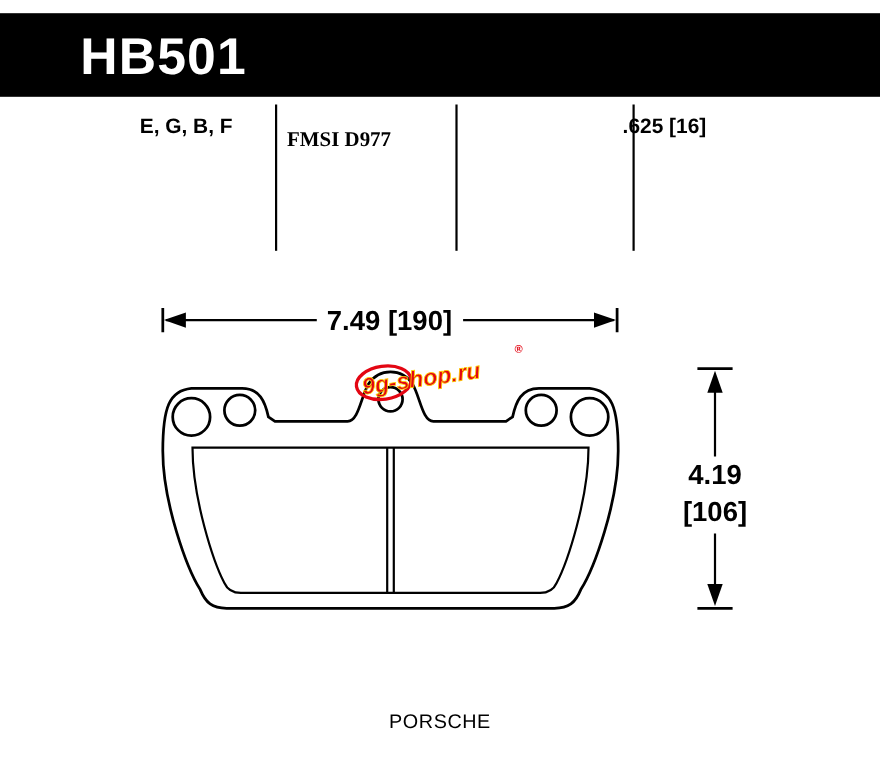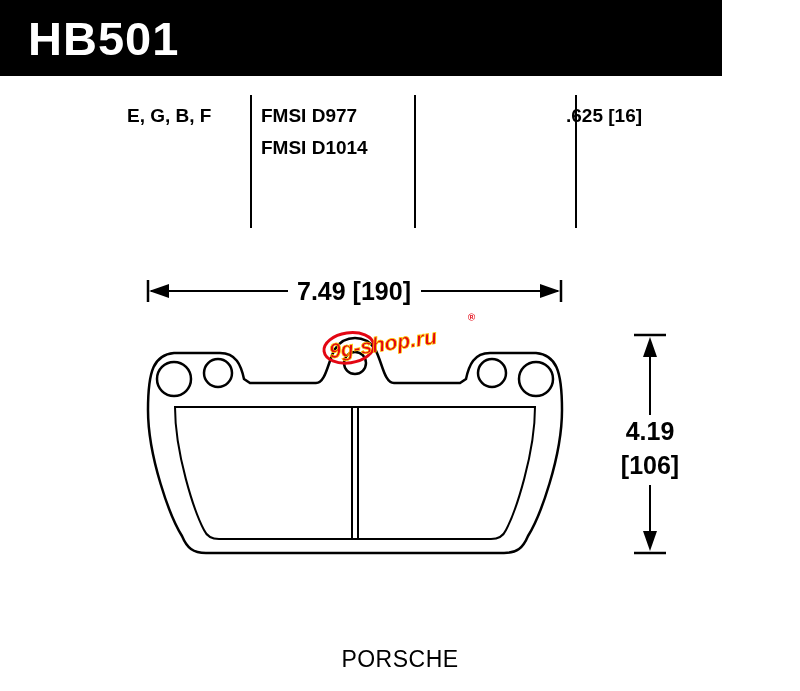--- a/index.html
+++ b/index.html
@@ -9,43 +9,44 @@
     width: 800px;
     height: 691px;
     background: #ffffff;
     font-family: "Liberation Sans", sans-serif;
     color: #000;
     overflow: hidden;
     margin: 0 auto;
   }
   .topbar {
     position: absolute;
-    left: 0; top: 0;
-    width: 722px; height: 76px;
+    left: 0; top: 12px;
+    width: 800px; height: 76px;
     background: #000000;
     display: flex;
     align-items: center;
+    padding-left: 45px;
   }
   .part-number {
     color: #ffffff;
     font-size: 47px;
     font-weight: bold;
     padding-left: 28px;
     letter-spacing: 1px;
   }
   .spec-table { position: absolute; left: 0; top: 0; width: 800px; }
   .spec-col {
     position: absolute;
     font-size: 19px;
     font-weight: bold;
     line-height: 32px;
     white-space: nowrap;
   }
   .col-compounds { left: 127px; top: 100px; }
-  .col-fmsi      { left: 261px; top: 100px; }
+  .col-fmsi      { left: 261px; top: 112px; font-family: Liberation Serif, serif; }
   .col-thickness { left: 566px; top: 100px; }
   .vline {
     position: absolute;
     top: 95px;
     width: 2px;
     height: 133px;
     background: #000;
   }
   .vline-1 { left: 250px; }
   .vline-2 { left: 414px; }
@@ -68,42 +69,41 @@
   .watermark-svg text {
     font-family: "Liberation Sans", sans-serif;
     font-weight: bold;
     font-style: italic;
   }
   .footer-app {
     position: absolute;
     left: 0; top: 646px;
     width: 800px;
     text-align: center;
-    font-size: 23px;
+    font-size: 18px;
     font-weight: normal;
     letter-spacing: 0.5px;
   }
 </style>
 </head>
 <body>
 
 <div class="page">
 
   <header class="topbar">
     <span class="part-number">HB501</span>
   </header>
 
   <div class="spec-table">
     <div class="spec-col col-compounds">
       <div>E, G, B, F</div>
     </div>
     <div class="vline vline-1"></div>
     <div class="spec-col col-fmsi">
       <div>FMSI D977</div>
-      <div>FMSI D1014</div>
     </div>
     <div class="vline vline-2"></div>
     <div class="vline vline-3"></div>
     <div class="spec-col col-thickness">
       <div>.625 [16]</div>
     </div>
   </div>
 
   <svg class="drawing-svg" viewBox="0 0 560 295">
 

